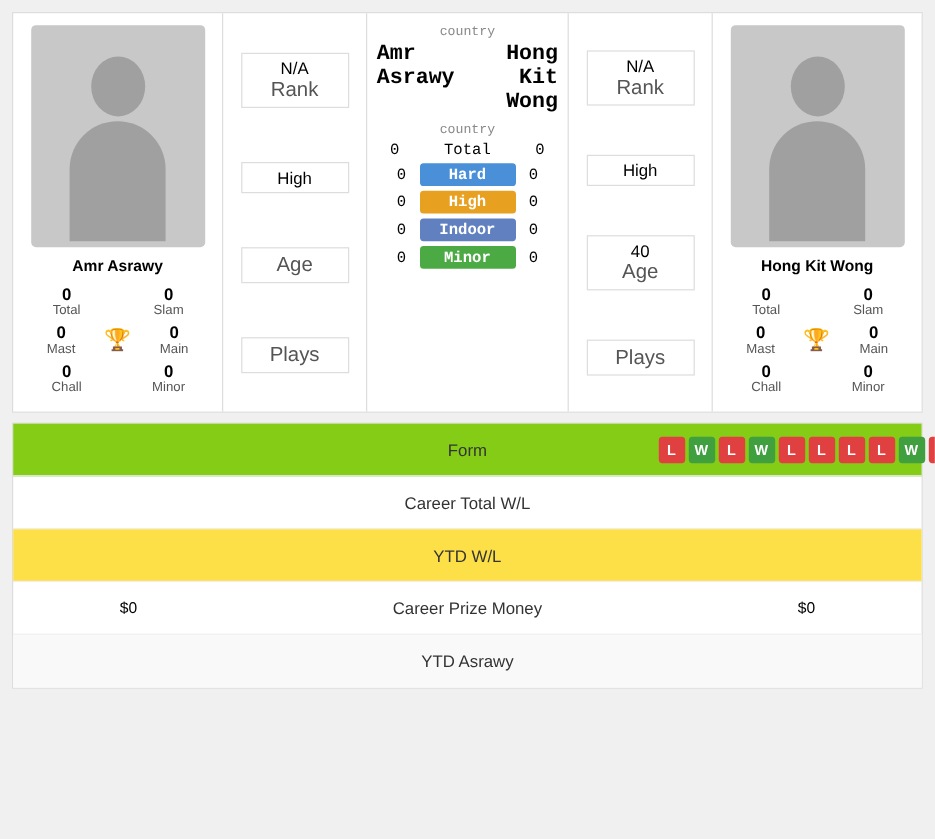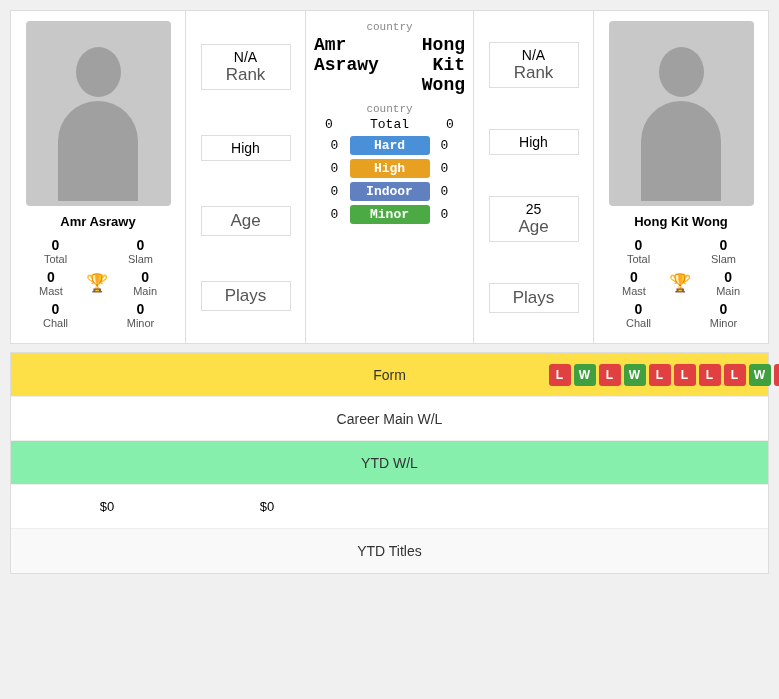--- a/index.html
+++ b/index.html
@@ -354,21 +354,21 @@
 
     <div class="right-detail-stats">
       <div class="detail-stat-box">
         <div class="detail-value">N/A</div>
         <div class="detail-label">Rank</div>
       </div>
       <div class="detail-stat-box">
         <div class="detail-value">High</div>
       </div>
       <div class="detail-stat-box">
-        <div class="detail-value">25</div>
+        <div class="detail-value">40</div>
         <div class="detail-label">Age</div>
       </div>
       <div class="detail-stat-box">
         <div class="detail-label">Plays</div>
       </div>
     </div>
 
     <div class="right-player">
       <div class="player-avatar">
         <div style="display:flex;flex-direction:column;align-items:center;margin-top:20px;">
@@ -407,57 +407,58 @@
           <div class="stat-value">0</div>
           <div class="stat-label">Minor</div>
         </div>
       </div>
     </div>
 
   </div>
 
   <div class="bottom-stats">
 
-    <div class="bottom-row" style="background:#fde047;">
+    <div class="bottom-row" style="background:#84cc16;">
       <div class="bottom-left-val"></div>
       <div class="bottom-label">Form</div>
       <div class="bottom-right-val" style="display:flex;justify-content:center;">
         <div class="form-badges" id="form-badges">
             <span class="form-badge badge-l">L</span>
             <span class="form-badge badge-w">W</span>
             <span class="form-badge badge-l">L</span>
             <span class="form-badge badge-w">W</span>
             <span class="form-badge badge-l">L</span>
             <span class="form-badge badge-l">L</span>
             <span class="form-badge badge-l">L</span>
             <span class="form-badge badge-l">L</span>
             <span class="form-badge badge-w">W</span>
             <span class="form-badge badge-l">L</span>
           </div>
       </div>
     </div>
 
     <div class="bottom-row">
       <div class="bottom-left-val"></div>
-      <div class="bottom-label">Career Main W/L</div>
+      <div class="bottom-label">Career Total W/L</div>
       <div class="bottom-right-val"></div>
     </div>
 
-    <div class="bottom-row" style="background:#86efac;">
+    <div class="bottom-row" style="background:#fde047;">
       <div class="bottom-left-val"></div>
       <div class="bottom-label">YTD W/L</div>
       <div class="bottom-right-val"></div>
     </div>
 
     <div class="bottom-row">
       <div class="bottom-left-val">$0</div>
+      <div class="bottom-label">Career Prize Money</div>
       <div class="bottom-right-val">$0</div>
     </div>
 
     <div class="bottom-row" style="background:#f9f9f9;">
       <div class="bottom-left-val"></div>
-      <div class="bottom-label">YTD Titles</div>
+      <div class="bottom-label">YTD Asrawy</div>
       <div class="bottom-right-val"></div>
     </div>
 
   </div>
 
 </div>
 
 </body></html>

